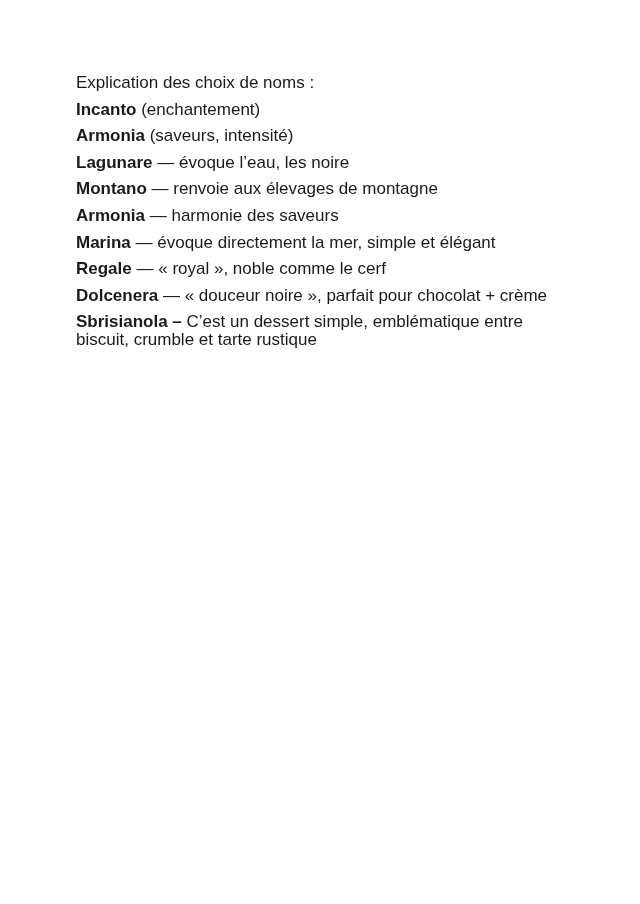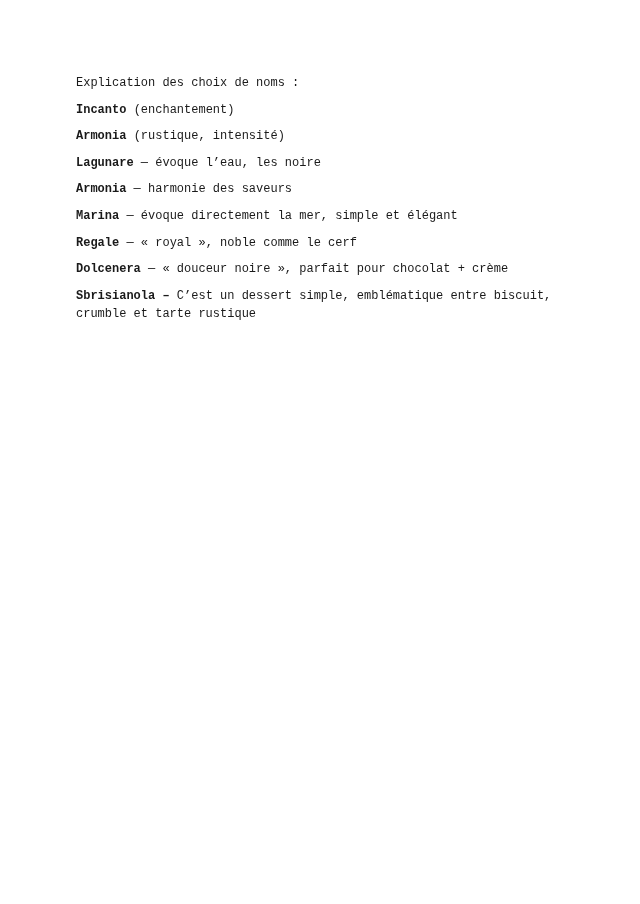--- a/index.html
+++ b/index.html
@@ -1,27 +1,28 @@
 <!DOCTYPE html>
 <html><head>
   <meta charset="utf-8">
   <style>
     html, body { margin: 0; padding: 0; background: #ffffff; }
     body { width: 640px; height: 904px; overflow: hidden; position: relative;
       font-family: "Liberation Sans", sans-serif; color: #1a1a1a; }
-    .page { position: absolute; left: 76px; top: 74px; width: 490px; font-size: 12px; line-height: 18px; font-family: Liberation Mono, monospace; }
+    .page { position: absolute; left: 76px; top: 74px; width: 490px; font-size: 17px; line-height: 18px; }
     .para { margin: 0 0 8.6px 0; }
     .term { font-weight: bold; margin-top: 8px; }
   </style>
 </head>
 <body>
 
 <div class="page">
   <p class="para">Explication des choix de noms :</p>
   <p class="para"><span class="term">Incanto</span><span> </span><span>(enchantement)</span></p>
-  <p class="para"><span class="term">Armonia</span><span> </span><span>(rustique, intensité)</span></p>
+  <p class="para"><span class="term">Armonia</span><span> </span><span>(saveurs, intensité)</span></p>
   <p class="para"><span class="term">Lagunare</span><span> — </span><span>évoque l’eau, les noire</span></p>
+  <p class="para"><span class="term">Montano</span><span> — </span><span>renvoie aux élevages de montagne</span></p>
   <p class="para"><span class="term">Armonia</span><span> — </span><span>harmonie des saveurs</span></p>
   <p class="para"><span class="term">Marina</span><span> — </span><span>évoque directement la mer, simple et élégant</span></p>
   <p class="para"><span class="term">Regale</span><span> — </span><span>« royal », noble comme le cerf</span></p>
   <p class="para"><span class="term">Dolcenera</span><span> — </span><span>« douceur noire », parfait pour chocolat + crème</span></p>
   <p class="para"><span class="term">Sbrisianola –</span><span> </span><span>C’est un dessert simple, emblématique entre biscuit, crumble et tarte rustique</span></p>
 </div>
 
 </body></html>

